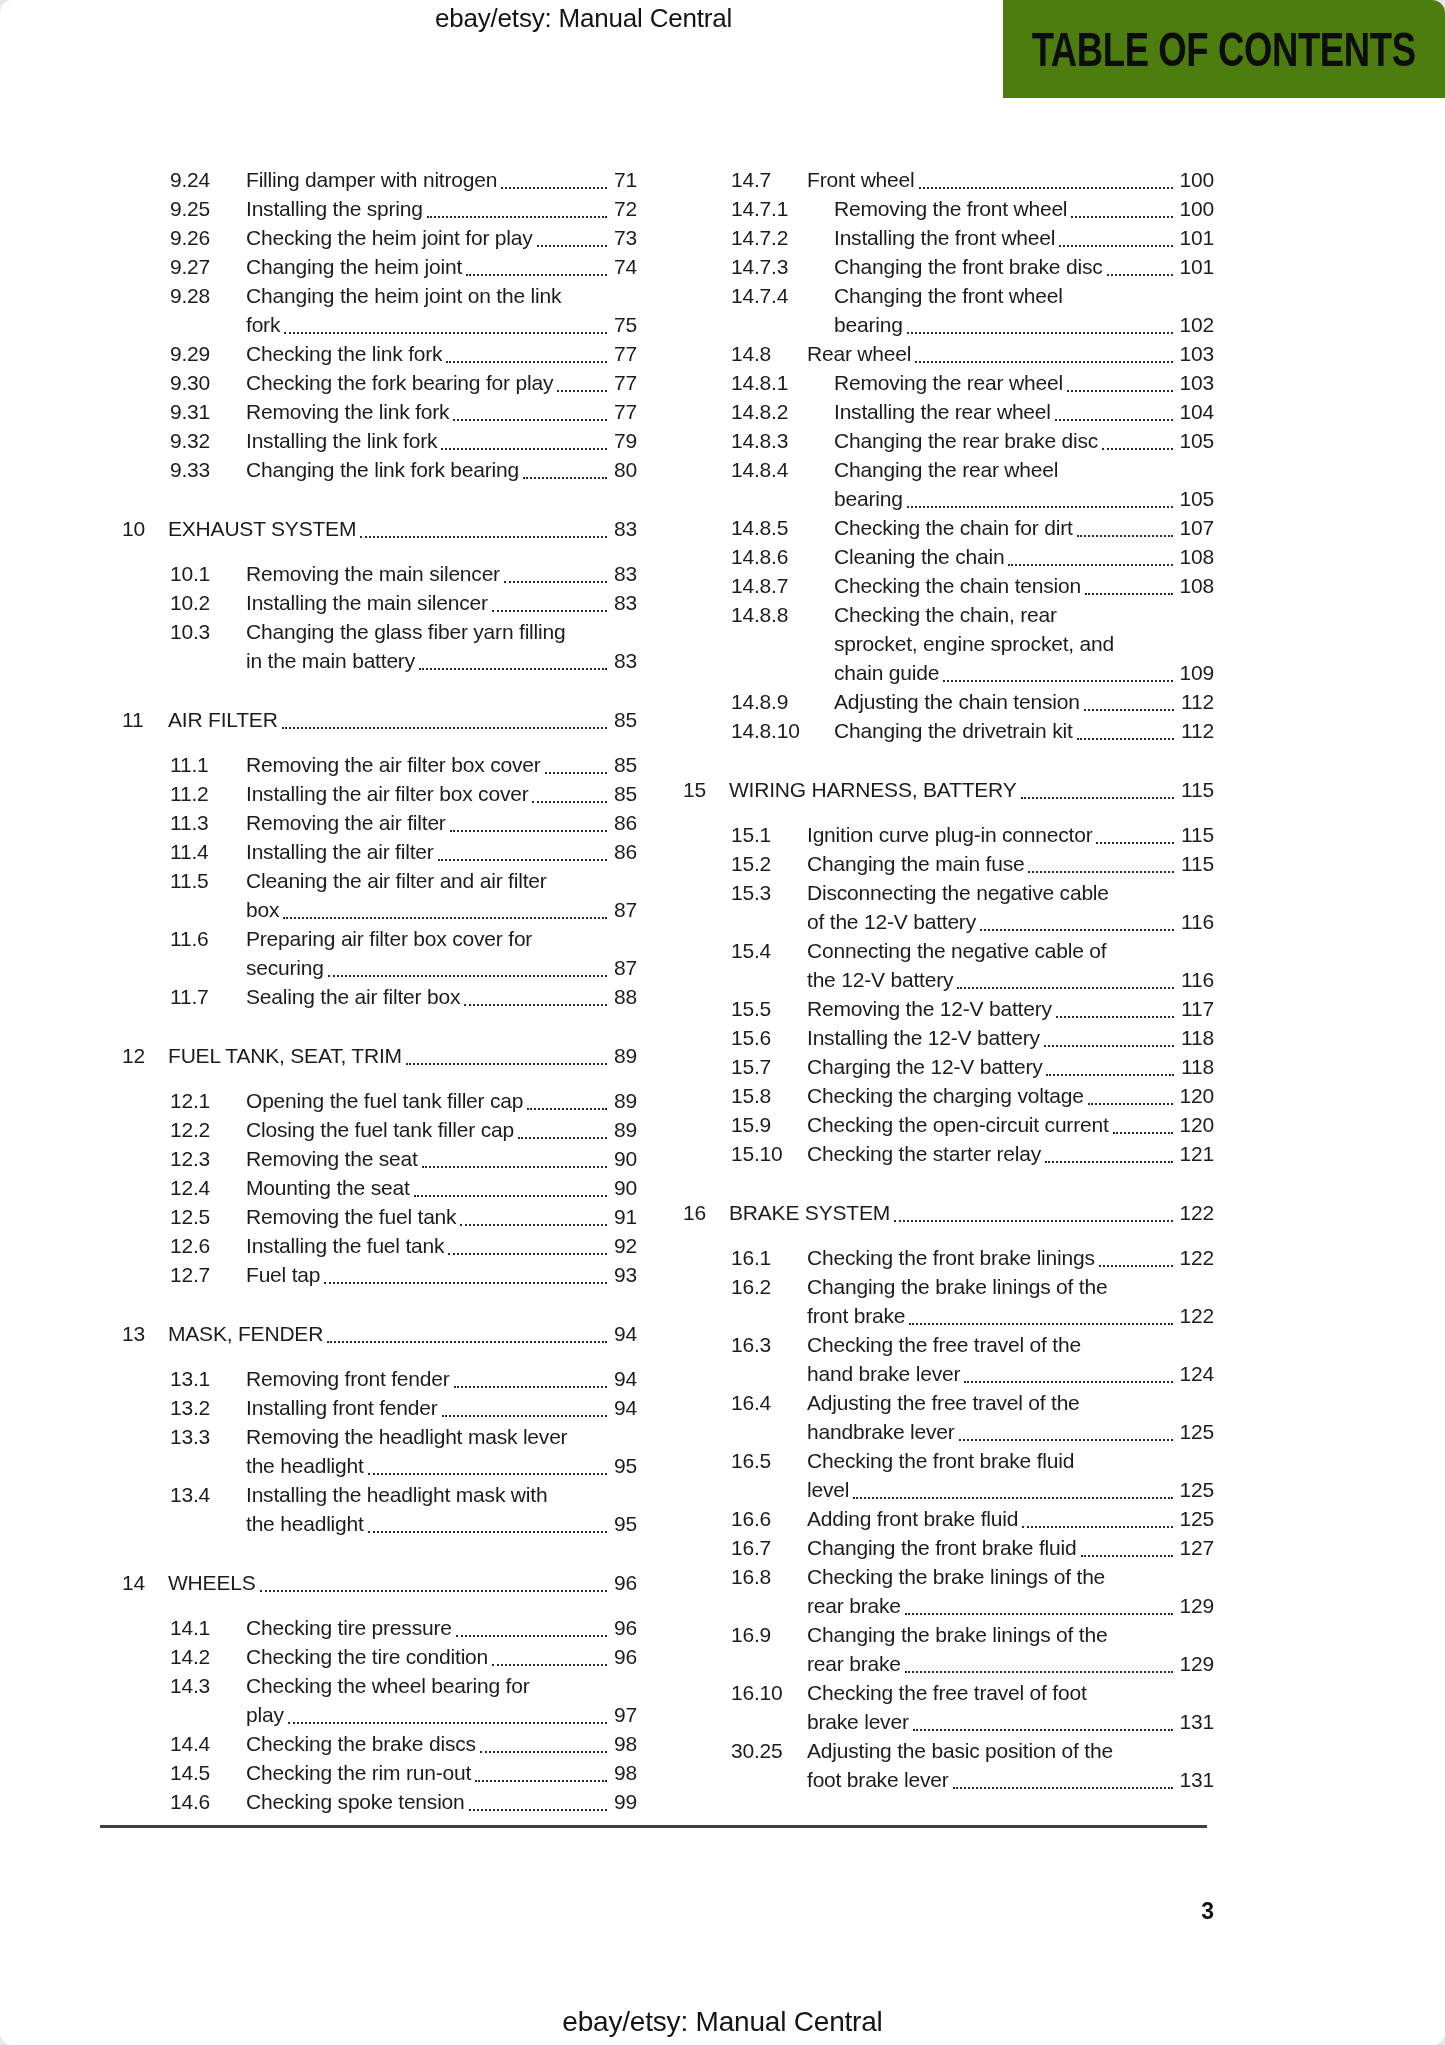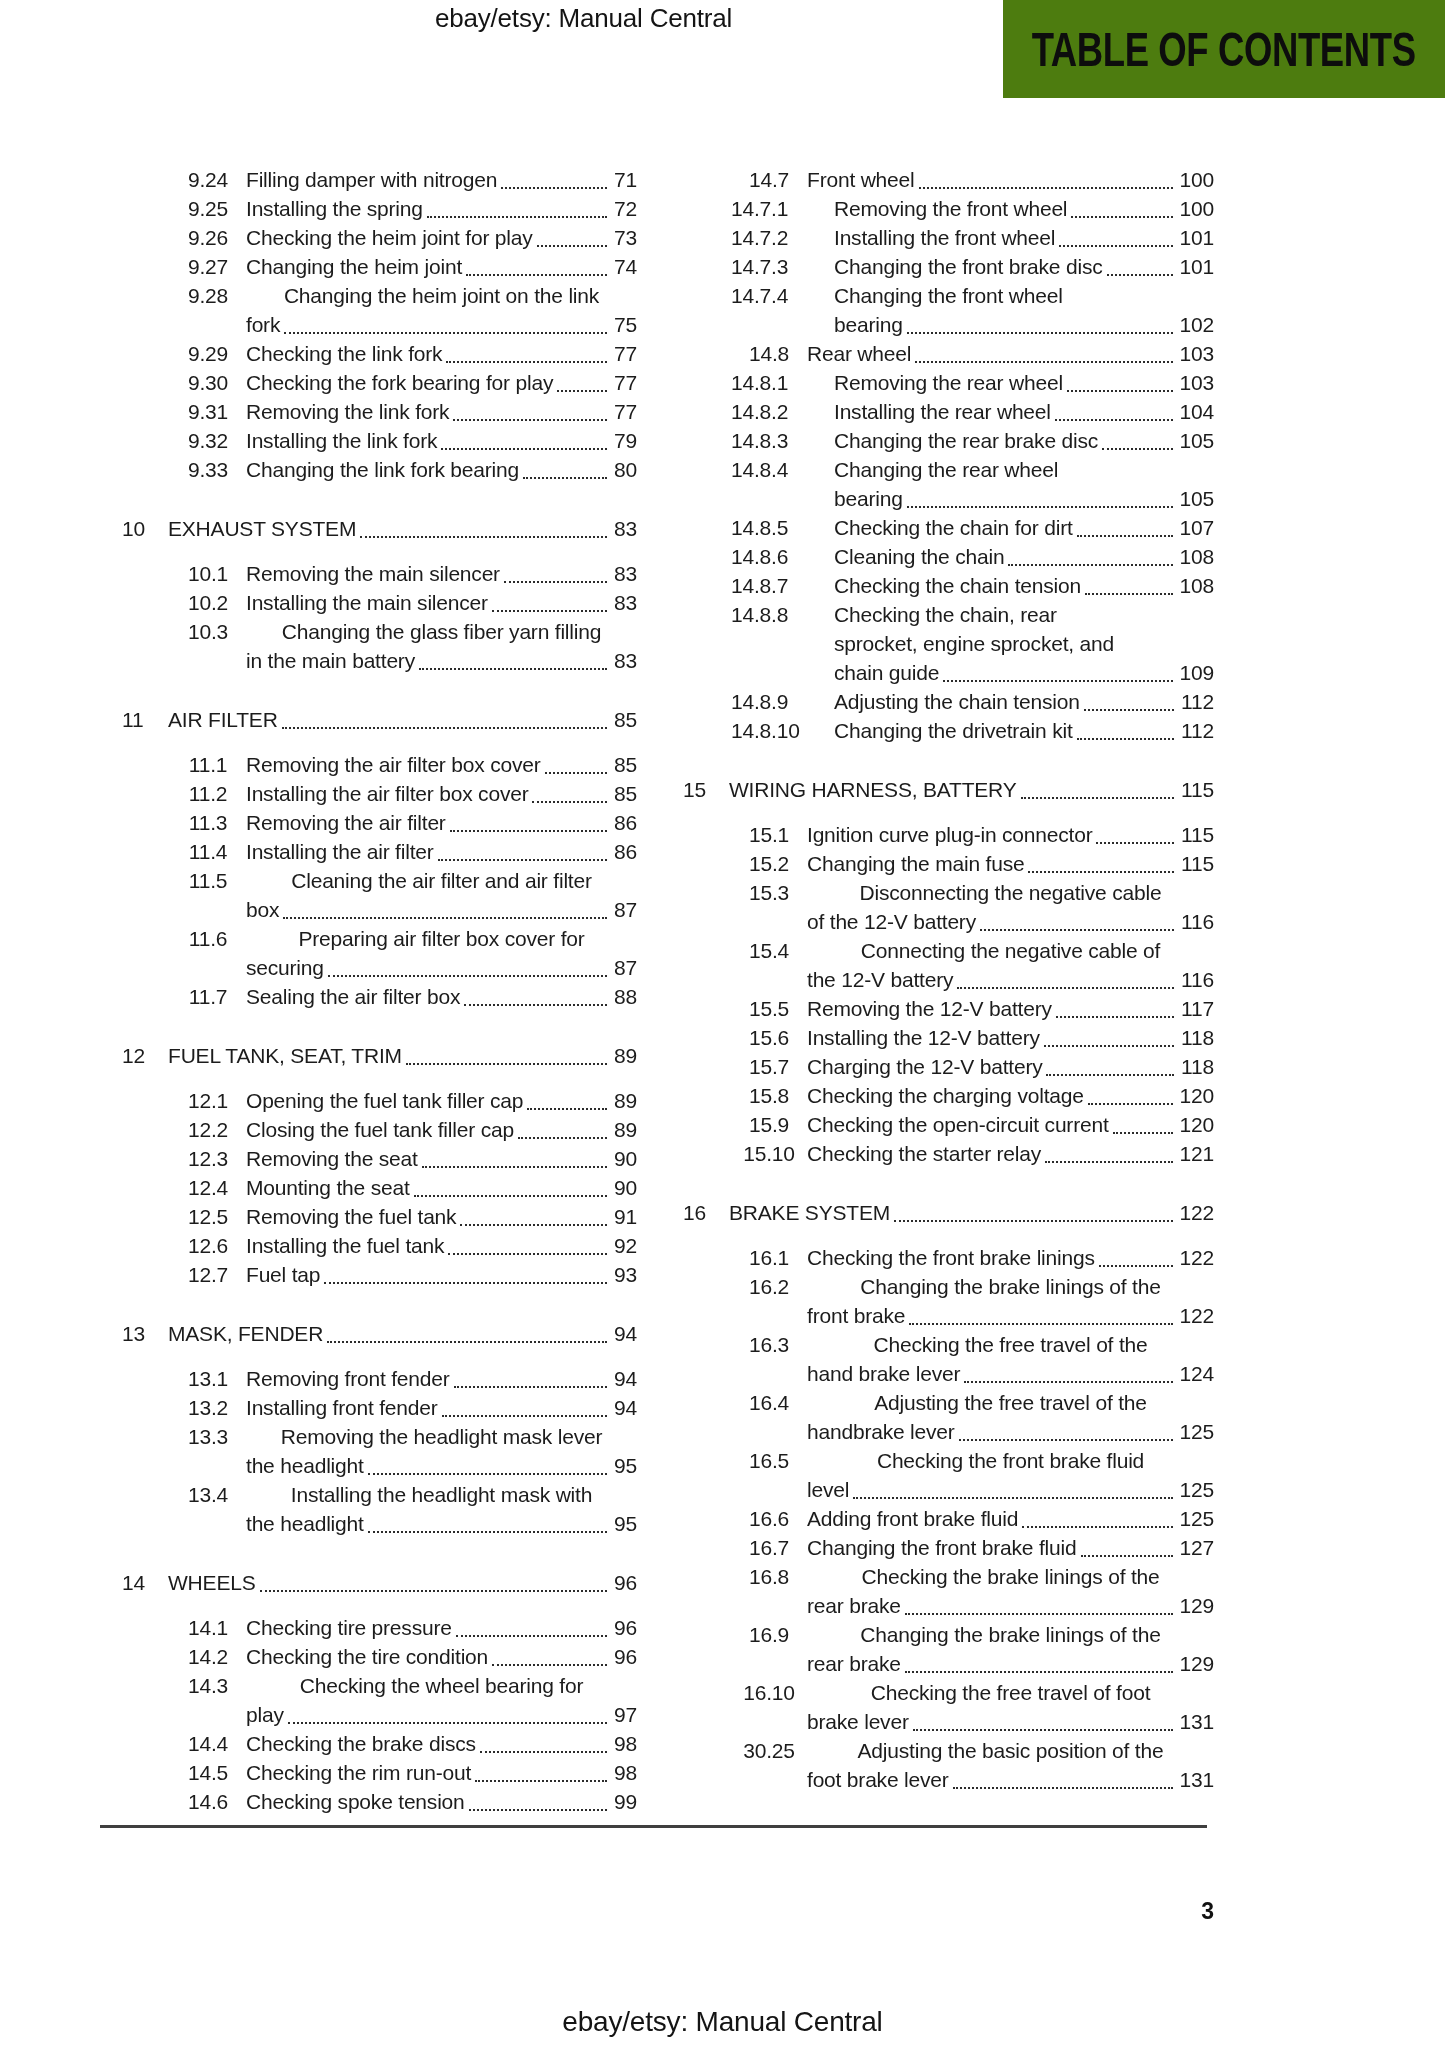--- a/index.html
+++ b/index.html
@@ -30,21 +30,21 @@
   .col-left{left:122px;width:515px;}
   .col-right{left:683px;width:531px;}
   .row{
     display:flex;align-items:flex-start;
     font-size:21px;line-height:29px;letter-spacing:-0.2px;
   }
   .row .num{flex:none;white-space:nowrap;}
   .row .body{flex:1 1 auto;min-width:0;}
   .lvl1{margin-top:30px;margin-bottom:16px;}
   .lvl1 .num{width:46px;}
-  .lvl2{padding-left:48px;text-align:center;}
+  .lvl2{padding-left:48px;}
   .lvl2 .num{width:76px;}
   .lvl3{padding-left:48px;}
   .lvl3 .num{width:103px;}
   .tline{display:block;white-space:nowrap;}
   .tline.last{display:flex;align-items:baseline;}
   .tline.last .ttext{flex:none;white-space:nowrap;}
   .leader{
     flex:1 1 auto;min-width:14px;height:4px;
     align-self:flex-end;margin:0 7px 5px 4px;
     border-bottom:2.5px dotted #2b2b2b;
@@ -60,21 +60,21 @@
   }
   .site-footer{
     position:absolute;left:0;top:2006px;width:1445px;
     text-align:center;font-size:28px;color:#141414;
     letter-spacing:-0.2px;
   }
 </style>
 </head>
 <body>
 
-<div class="page" style="color: rgb(28, 28, 28);">
+<div class="page" style="color: rgb(28, 28, 28); border-radius: 13px;">
 
   <div class="site-header">ebay/etsy: Manual Central</div>
 
   <div class="toc-banner" style="background: #4d7c0f;">
     <div class="banner-title">TABLE OF CONTENTS</div>
   </div>
 
   <div class="col col-left">
       <div class="row lvl2">
         <span class="num">9.24</span>

